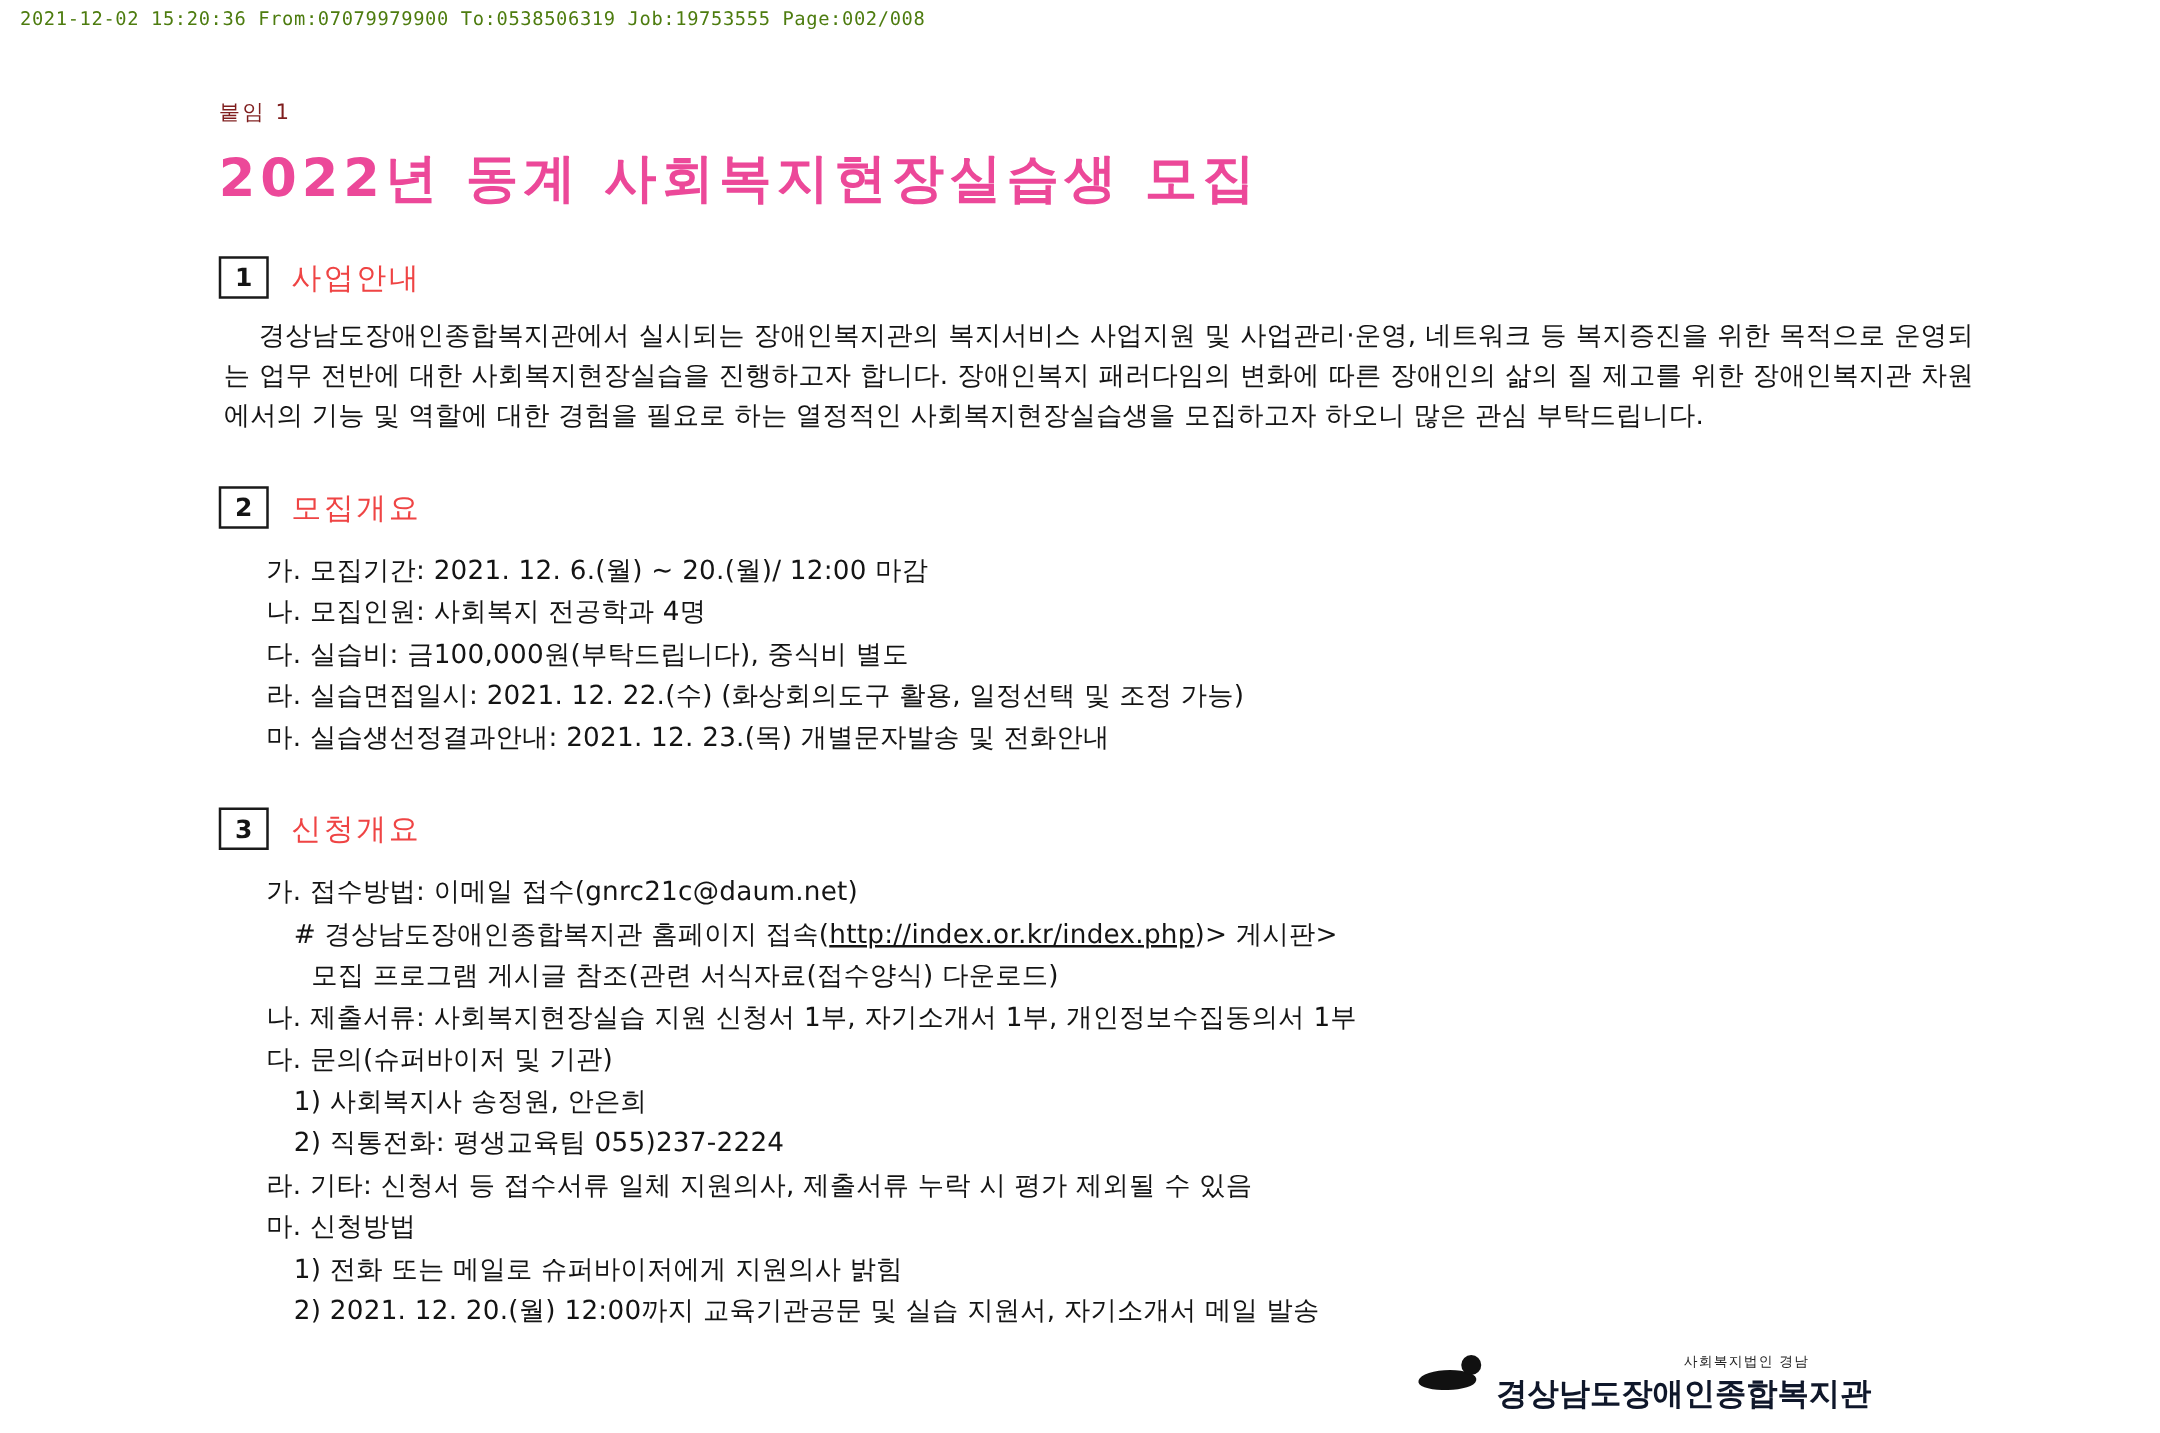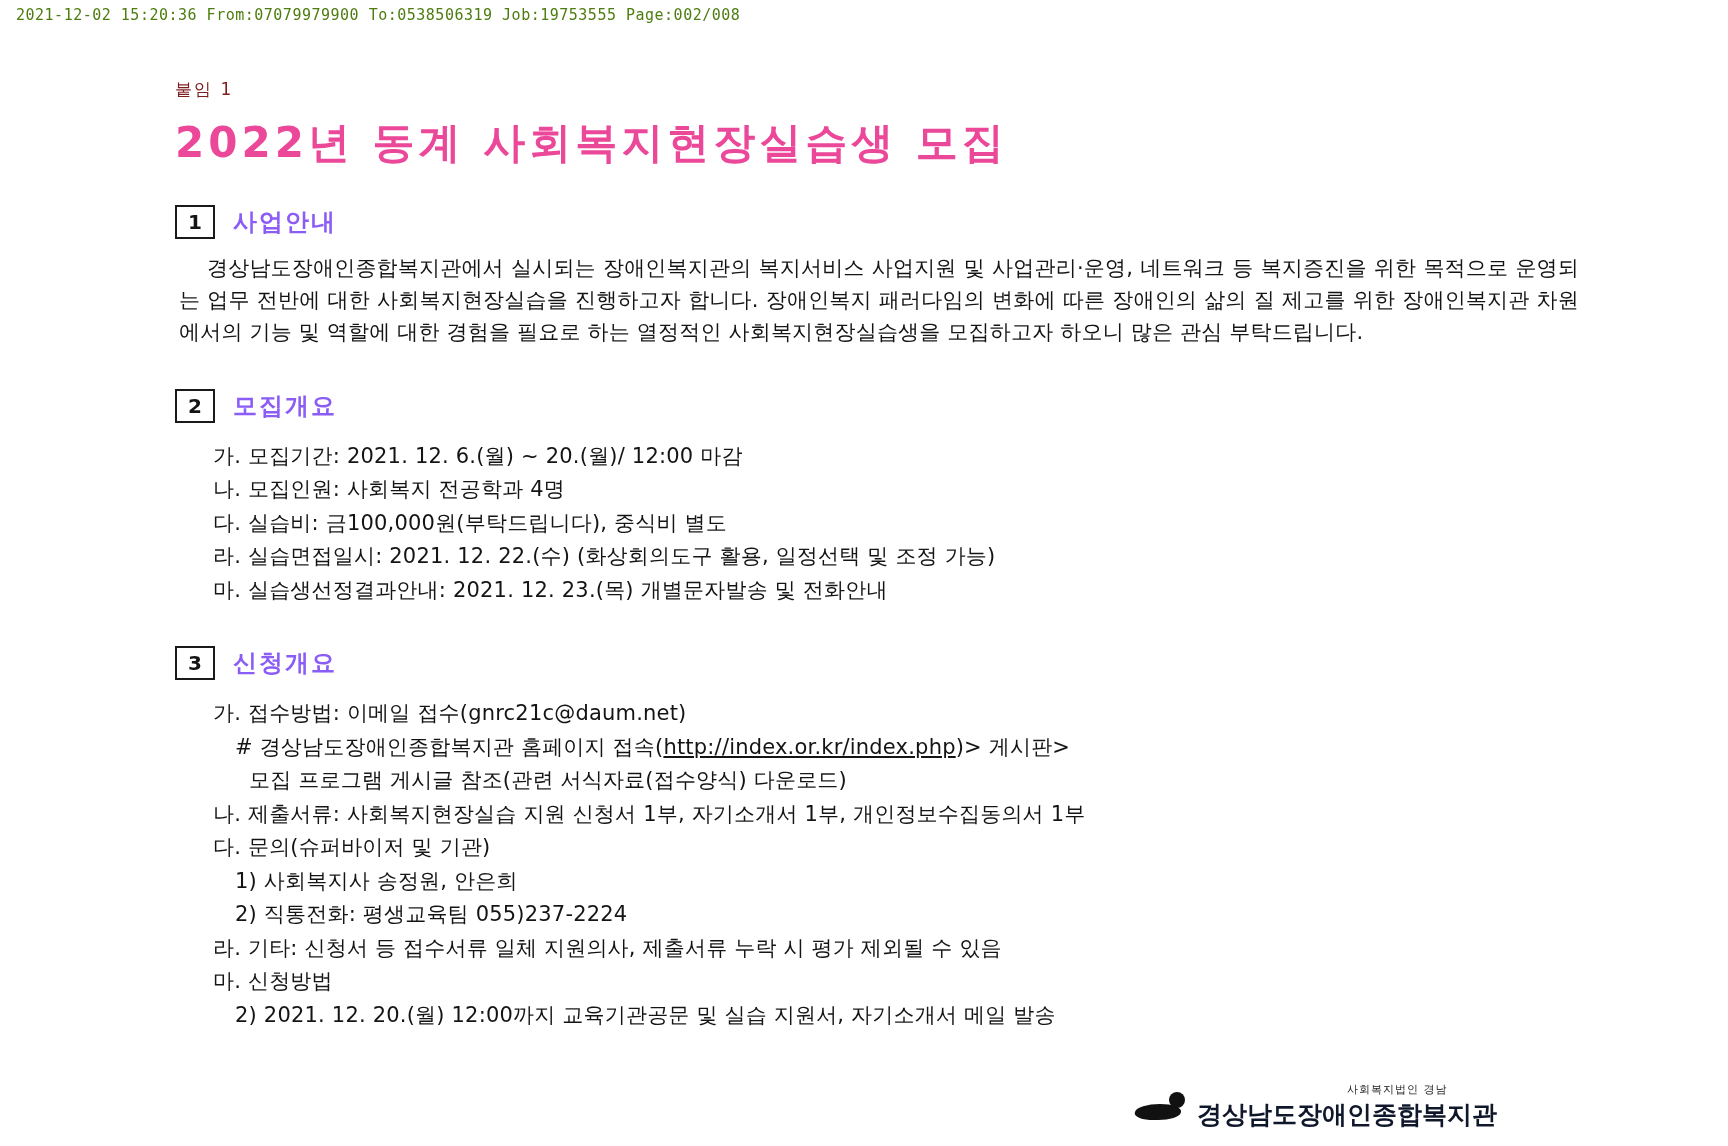--- a/index.html
+++ b/index.html
@@ -59,23 +59,23 @@
     display: flex;
     align-items: center;
     justify-content: center;
     font-size: 20px;
     font-weight: bold;
     line-height: 1;
     box-sizing: border-box;
   }
   .section-title {
     font-size: 24px;
-    font-weight: bold;
+    font-weight: normal;
     letter-spacing: 2px;
-    color: #8b5cf6;
+    color: #ef4444;
   }
   .body-para {
     font-size: 21px;
     line-height: 1.52;
     letter-spacing: 0.2px;
     text-align: justify;
     margin: 14px 0 0 0;
     text-indent: 28px;
     padding-left: 4px;
     padding-right: 6px;
@@ -105,21 +105,21 @@
     padding-left: 36px;
   }
   .link {
     text-decoration: underline;
   }
   .footer-logo {
     position: absolute;
     left: 1135px;
     top: 1082px;
     display: flex;
-    align-items: center;
+    align-items: flex-start;
     gap: 10px;
   }
   .logo-mark {
     width: 52px;
     height: 34px;
     position: relative;
   }
   .logo-mark .swoosh {
     position: absolute;
     left: 0;
@@ -199,20 +199,21 @@
     <ul class="item-list">
       <li>가. 접수방법: 이메일 접수(gnrc21c@daum.net)</li>
       <li class="sub-line"># 경상남도장애인종합복지관 홈페이지 접속(<span class="link">http://index.or.kr/index.php</span>)&gt; 게시판&gt;</li>
       <li class="sub-line2">모집 프로그램 게시글 참조(관련 서식자료(접수양식) 다운로드)</li>
       <li>나. 제출서류: 사회복지현장실습 지원 신청서 1부, 자기소개서 1부, 개인정보수집동의서 1부</li>
       <li>다. 문의(슈퍼바이저 및 기관)</li>
       <li class="sub-line">1) 사회복지사 송정원, 안은희</li>
       <li class="sub-line">2) 직통전화: 평생교육팀 055)237-2224</li>
       <li>라. 기타: 신청서 등 접수서류 일체 지원의사, 제출서류 누락 시 평가 제외될 수 있음</li>
       <li>마. 신청방법</li>
+      <li class="sub-line">1) 전화 또는 메일로 슈퍼바이저에게 지원의사 밝힘</li>
       <li class="sub-line">2) 2021. 12. 20.(월) 12:00까지 교육기관공문 및 실습 지원서, 자기소개서 메일 발송</li>
     </ul>
   </div>
 
 </div>
 
 <div class="footer-logo">
   <div class="logo-mark">
     <div class="swoosh"></div>
     <div class="dot"></div>

